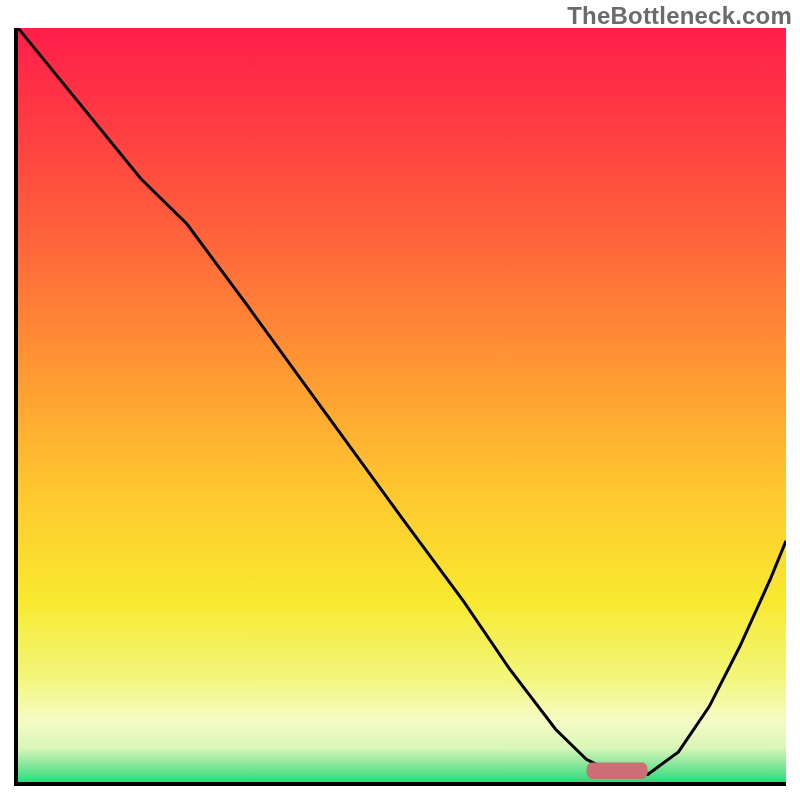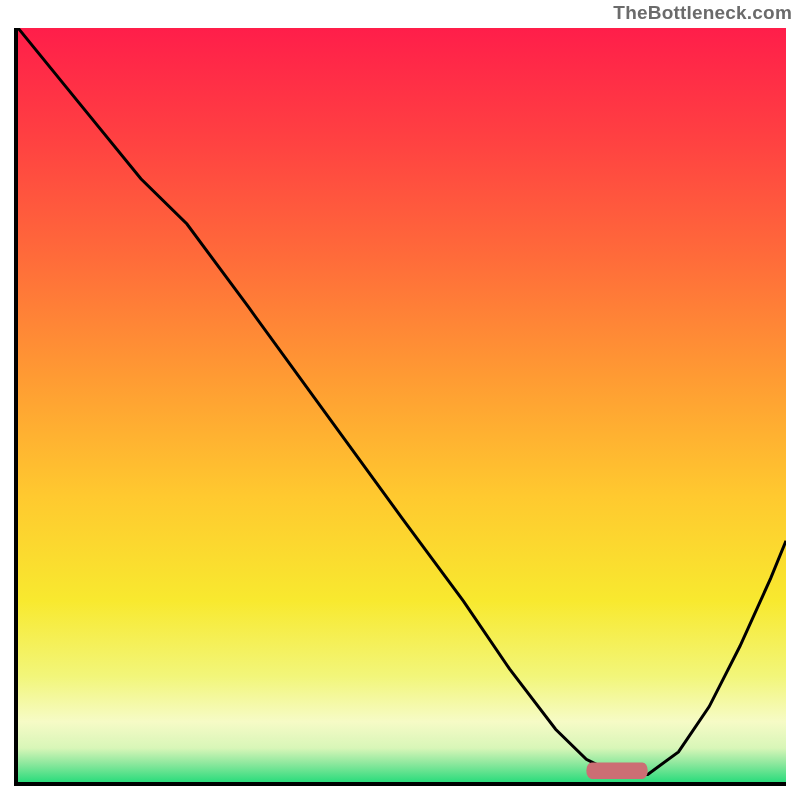--- a/index.html
+++ b/index.html
@@ -13,21 +13,21 @@
   .root {
     position: relative;
     width: 800px;
     height: 800px;
   }
   .watermark {
     position: absolute;
     top: 2px;
     right: 8px;
     font-family: Arial, Helvetica, sans-serif;
-    font-size: 19px;
+    font-size: 24px;
     font-weight: 600;
     color: #6b6b6b;
     letter-spacing: 0.2px;
     user-select: none;
   }
   .plot-frame {
     position: absolute;
     left: 14px;
     top: 28px;
     width: 772px;

